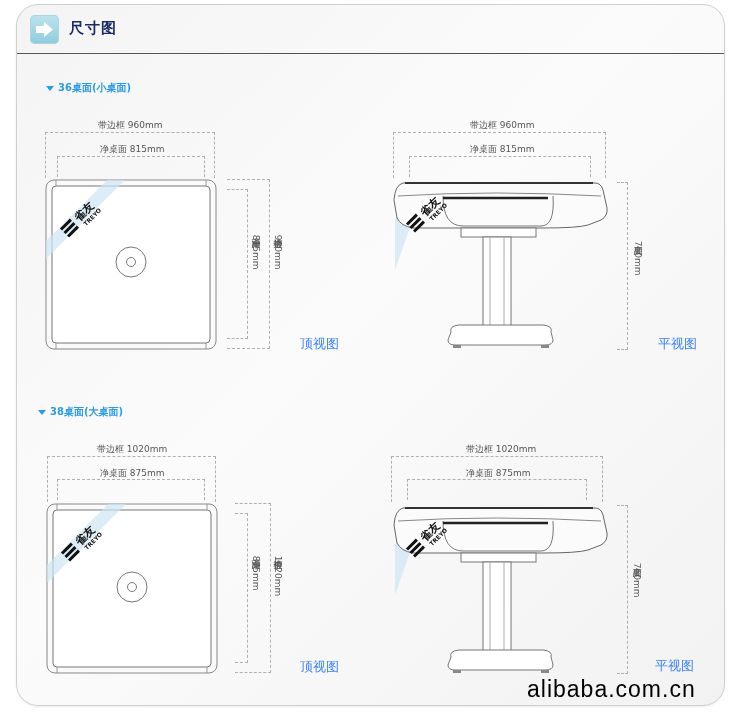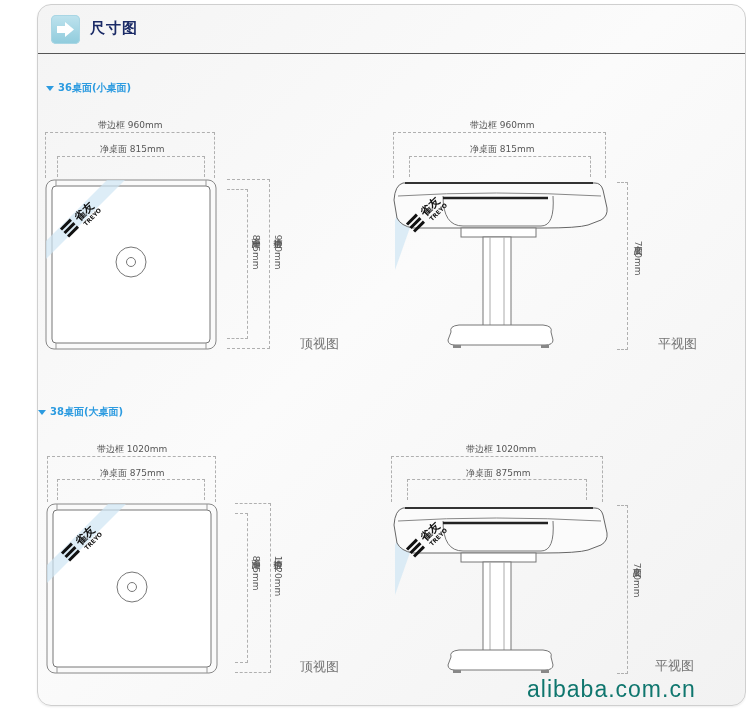--- a/index.html
+++ b/index.html
@@ -1,32 +1,32 @@
 <!DOCTYPE html>
 <html><head>
 <meta charset="utf-8">
 <style>
   html, body { margin:0; padding:0; }
   body { width:746px; height:721px; background:#ffffff; position:relative; overflow:hidden; font-family:"DejaVu Sans", "Liberation Sans", sans-serif; }
-  .panel { position:absolute; left:37px; top:4px; width:707px; height:700px; border:1px solid #cfcfcf; border-radius:14px; background:linear-gradient(135deg,#f4f4f4 0%,#fbfbfb 45%,#f2f2f2 100%); box-shadow:0 1px 2px rgba(0,0,0,0.08); }
+  .panel { position:absolute; left:16px; top:4px; width:707px; height:700px; border:1px solid #cfcfcf; border-radius:22px; background:linear-gradient(135deg,#f4f4f4 0%,#fbfbfb 45%,#f2f2f2 100%); box-shadow:0 1px 2px rgba(0,0,0,0.08); }
   .header { position:absolute; left:0; top:0; width:707px; height:48px; border-bottom:1px solid #555; }
   .hdr-icon { position:absolute; left:13px; top:10px; width:29px; height:29px; border-radius:5px; background:linear-gradient(180deg,#bfe3ee,#8fcbdc); box-shadow:inset 0 0 0 1px #a9d6e4; }
   .hdr-icon svg { position:absolute; left:6px; top:7px; }
   .hdr-title { position:absolute; left:52px; top:14px; font-size:15px; font-weight:bold; color:#1a2a66; letter-spacing:1px; }
   .section-title { position:absolute; font-size:10px; font-weight:bold; color:#2c9be0; }
   .section-title .tri { display:inline-block; width:0; height:0; border-left:4px solid transparent; border-right:4px solid transparent; border-top:5px solid #2c9be0; margin-right:4px; vertical-align:middle; }
   .dim { position:absolute; border:1px dashed #b0b0b0; }
   .dim.top { border-bottom:none; }
   .dim.right { border-left:none; }
   .lbl { position:absolute; font-size:9px; color:#555; white-space:nowrap; }
   .vlbl { position:absolute; font-size:9px; color:#555; writing-mode:vertical-rl; white-space:nowrap; }
-  .view-lbl { position:absolute; font-size:13px; color:#737373; }
+  .view-lbl { position:absolute; font-size:13px; color:#3b82f6; }
   .topview { position:absolute; }
   .sideview { position:absolute; }
-  .watermark { position:absolute; left:527px; top:676px; font-family:"Liberation Sans", sans-serif; font-size:23px; color:#0f766e; letter-spacing:1px; }
+  .watermark { position:absolute; left:527px; top:676px; font-family:"Liberation Sans", sans-serif; font-size:23px; color:#000000; letter-spacing:1px; }
 </style>
 </head>
 <body>
 
 <div class="panel">
   <div class="header">
     <div class="hdr-icon">
       <svg width="17" height="15" viewBox="0 0 17 15">
           <path d="M0 4 H8 V0 L17 7.5 L8 15 V11 H0 Z" fill="#ffffff"></path>
         </svg>

